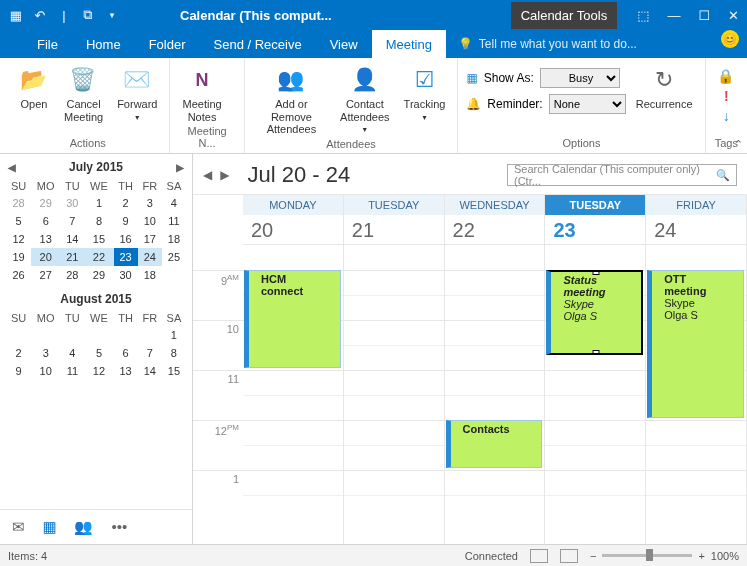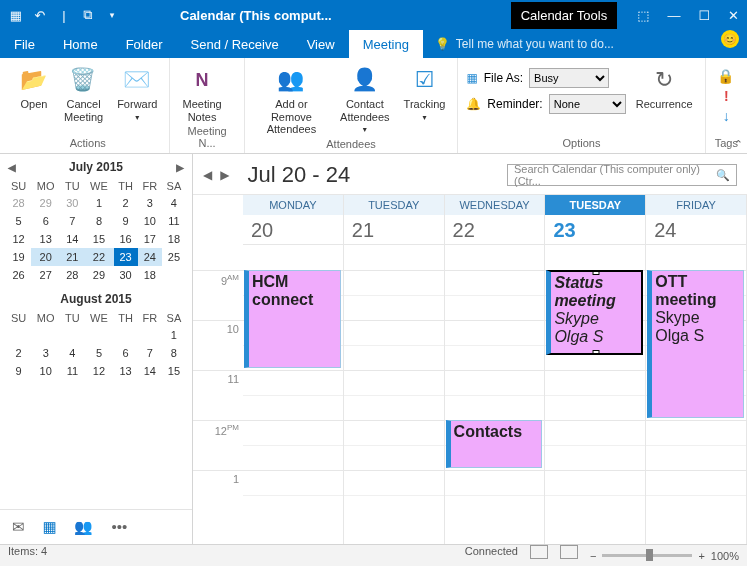--- a/index.html
+++ b/index.html
@@ -2,25 +2,25 @@
 <html><head>
 <meta charset="utf-8">
 <style>
 * { box-sizing: border-box; margin: 0; padding: 0; font-family: "Segoe UI", Arial, sans-serif; }
 body { width: 747px; height: 566px; background: #fff; font-size: 12px; overflow: hidden; display: flex; flex-direction: column; }
 
 .titlebar { background: #0173c7; color: #fff; height: 30px; display: flex; align-items: center; padding: 0 8px; }
 .titlebar .qat { display: flex; gap: 8px; align-items: center; }
 .qat-icon { width: 16px; height: 16px; display: flex; align-items: center; justify-content: center; font-size: 13px; opacity: 0.95; }
 .titlebar .title { flex: 1; text-align: left; font-size: 13px; margin-left: 60px; font-weight: bold; }
-.titlebar .tabname { background: #000000; padding: 6px 10px; font-size: 13px;}
+.titlebar .tabname { background: #404040; padding: 6px 10px; font-size: 13px;}
 .titlebar .winbtns { display: flex; gap: 18px; margin-left: 20px; }
 .winbtn { font-size: 13px; opacity: 0.95; }
 
-.menubar { background: #0173c7; color: #fff; height: 28px; display: flex; align-items: stretch; }
+.menubar { background: #0173c7; color: #fff; height: 28px; display: flex; align-items: stretch; padding-left: 23px; }
 .menubar .mitem { padding: 0 14px; display: flex; align-items: center; font-size: 13px; cursor: pointer; }
 .menubar .mitem.active { background: #fff; color: #0173c7; }
 .menubar .tell { flex: 1; display: flex; align-items: center; gap: 6px; opacity: 0.85; padding-left: 12px; font-size: 12px;}
 .smiley { width: 18px; height: 18px; border-radius: 50%; background: #ffd700; display: flex; align-items: center; justify-content: center; font-size: 11px; margin-right: 8px; }
 
 .ribbon { background: #fff; border-bottom: 1px solid #d4d4d4; height: 96px; display: flex; align-items: stretch; padding-left: 6px; position: relative; }
 .rgroup { border-right: 1px solid #e6e6e6; padding: 4px 8px 2px; display: flex; flex-direction: column; }
 .rgroup .btns { flex: 1; display: flex; align-items: flex-start; gap: 6px; }
 .rgroup .label { text-align: center; font-size: 11px; color: #666; padding-bottom: 2px; }
 .rbtn { display: flex; flex-direction: column; align-items: center; gap: 2px; padding: 2px 4px; cursor: pointer; font-size: 11px; text-align: center; line-height: 1.15; color: #333;}
@@ -62,26 +62,26 @@
 .allday { height: 26px; border-top: 1px solid #e6e6e6; border-right: 1px solid #e6e6e6;}
 
 .grid { flex: 1; overflow: hidden; position: relative; display: flex; }
 .timecol { width: 50px; }
 .hour { height: 50px; border-top: 1px solid #e6e6e6; font-size: 11px; color: #888; text-align: right; padding: 2px 4px 0 0;}
 .hour .ampm { font-size: 8px; vertical-align: super;}
 .daycols { flex: 1; display: flex; position: relative;}
 .daycol { flex: 1; border-right: 1px solid #e6e6e6; position: relative;}
 .daycol .slot { height: 25px; border-top: 1px solid #f0f0f0; }
 .daycol .slot:nth-child(odd){ border-top: 1px solid #e6e6e6;}
-.appt { position: absolute; left: 1px; right: 2px; background: #f0abfc; border: 1px solid #9ec7e6; border-left: 5px solid #2a8dd4; font-size: 16px; padding: 2px 3px; overflow: hidden; color: #222;}
+.appt { position: absolute; left: 1px; right: 2px; background: #bef264; border: 1px solid #9ec7e6; border-left: 5px solid #2a8dd4; font-size: 11px; padding: 2px 12px; overflow: hidden; color: #222;}
 .appt.selected { border: 2px solid #000; border-left: 5px solid #2a8dd4; font-style: italic;}
 .appt .t { font-weight: 600; }
 .handle { position: absolute; width: 7px; height: 7px; background: #fff; border: 1px solid #000; left: 50%; transform: translateX(-50%);}
 
-.status { border-top: 1px solid #d4d4d4; background: #f3f3f3; height: 22px; display: flex; font-size: 11px; color: #555; padding: 0 8px; gap: 12px;}
+.status { border-top: 1px solid #d4d4d4; background: #f3f3f3; height: 22px; display: flex; align-items: center; font-size: 11px; color: #555; padding: 0 8px; gap: 12px;}
 .status .spacer { flex: 1; }
 .zoom { display: flex; align-items: center; gap: 6px;}
 .slider { width: 90px; height: 3px; background: #bbb; position: relative;}
 .slider::after { content:''; position:absolute; width:7px; height:12px; background:#888; top:-5px; left:44px;}
 .viewbtn { width: 18px; height: 14px; border: 1px solid #999; display: inline-block;}
 </style>
 </head>
 <body>
 
 <div class="titlebar">
@@ -165,22 +165,22 @@
           <span style="font-size:8px;">▾</span>
         </div>
     </div>
     <div class="label">Attendees</div>
   </div>
   <div class="rgroup">
     <div class="btns">
       <div class="options-col">
         <div class="opt-row">
           <span style="color:#2a8dd4;">▦</span>
-          <span>File As:</span>
-          <select style="width:80px;"><option>Busy</option></select>
+          <span>Show As:</span>
+          <select style="width:80px;padding-left:24px;"><option>Busy</option></select>
         </div>
         <div class="opt-row">
           <span style="color:#d4a52a;">🔔</span>
           <span>Reminder:</span>
           <select style="width:77px;"><option>None</option></select>
         </div>
       </div>
       <div class="rbtn">
           <div class="ic" style="color:#666;">↻</div>
           <span>Recurrence</span>

